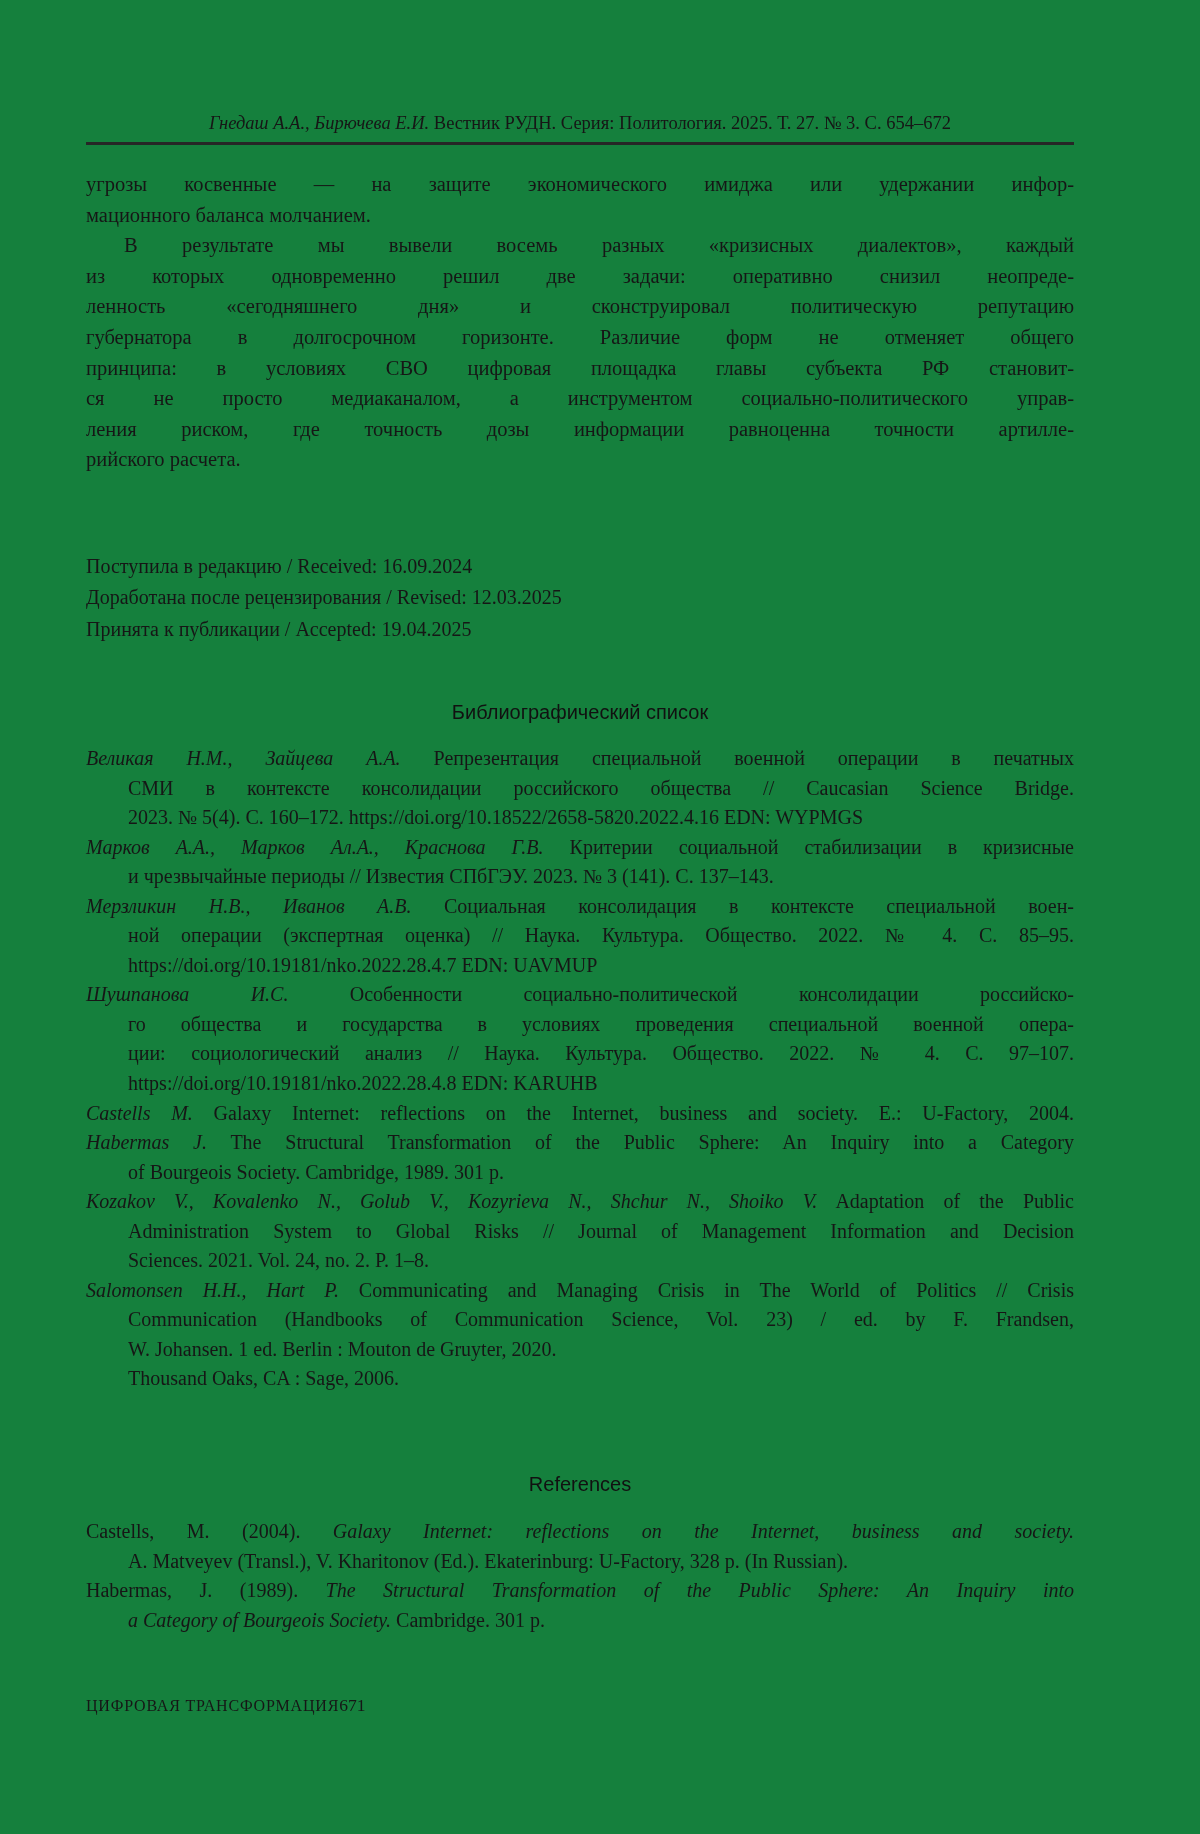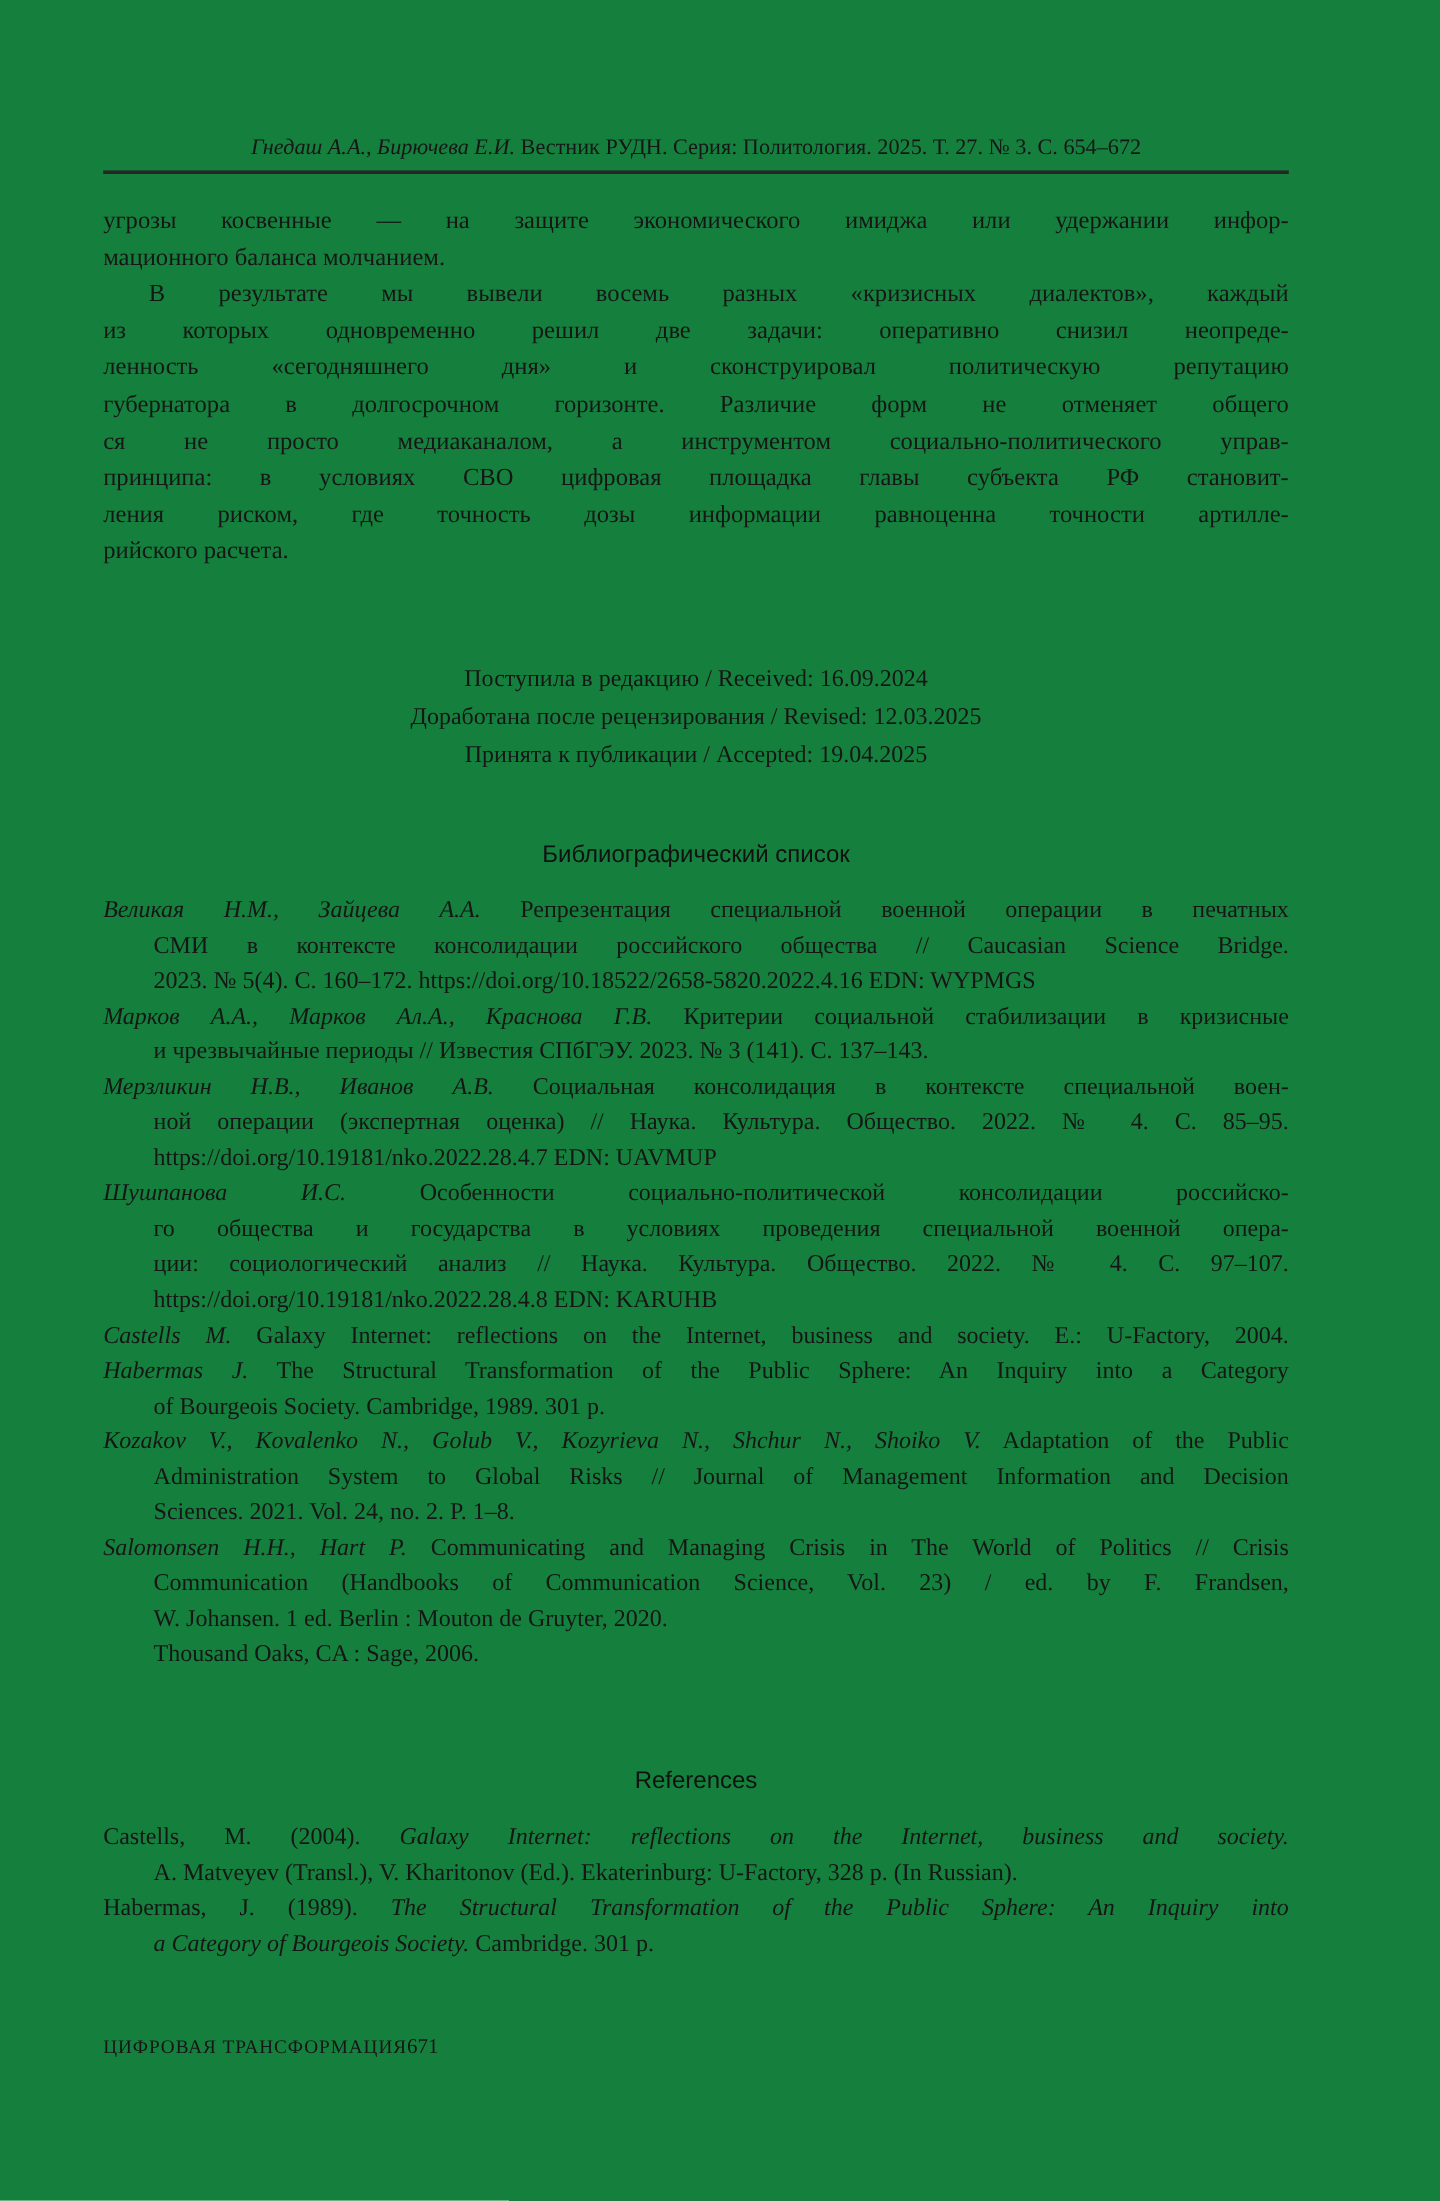--- a/index.html
+++ b/index.html
@@ -36,21 +36,21 @@
     margin: 0;
   }
 
   .body-text { top: 169px; font-size: 20.5px; }
   .body-text .line { line-height: 30.6px; }
 
   .just { text-align: justify; text-align-last: justify; }
   .hang { margin-left: 42px; }
   .para-indent { text-indent: 38px; }
 
-  .dates { top: 551px; font-size: 20px; text-align: center; }
+  .dates { top: 551px; font-size: 20px; text-align: left; }
   .dates .line { line-height: 31.3px; }
 
   .sec-heading {
     position: absolute;
     left: 86px;
     width: 988px;
     margin: 0;
     text-align: center;
     font-family: "Liberation Sans", "DejaVu Sans", sans-serif;
     font-weight: normal;
@@ -90,22 +90,22 @@
   <div class="col body-text" id="body-paragraphs">
       <div>
         <div class="line just"><span>угрозы косвенные — на защите экономического имиджа или удержании инфор-</span></div>
         <div class="line"><span>мационного баланса молчанием.</span></div>
       </div>
       <div>
         <div class="line just para-indent"><span>В результате мы вывели восемь разных «кризисных диалектов», каждый</span></div>
         <div class="line just"><span>из которых одновременно решил две задачи: оперативно снизил неопреде-</span></div>
         <div class="line just"><span>ленность «сегодняшнего дня» и сконструировал политическую репутацию</span></div>
         <div class="line just"><span>губернатора в долгосрочном горизонте. Различие форм не отменяет общего</span></div>
+        <div class="line just"><span>принципа: в условиях СВО цифровая площадка главы субъекта РФ становит-</span></div>
         <div class="line just"><span>ся не просто медиаканалом, а инструментом социально-политического управ-</span></div>
-        <div class="line just"><span>принципа: в условиях СВО цифровая площадка главы субъекта РФ становит-</span></div>
         <div class="line just"><span>ления риском, где точность дозы информации равноценна точности артилле-</span></div>
         <div class="line"><span>рийского расчета.</span></div>
       </div>
     </div>
 
   <div class="col dates" id="dates-block">
       <div class="line"><span>Поступила в редакцию / Received: 16.09.2024</span></div>
       <div class="line"><span>Доработана после рецензирования / Revised: 12.03.2025</span></div>
       <div class="line"><span>Принята к публикации / Accepted: 19.04.2025</span></div>
     </div>

